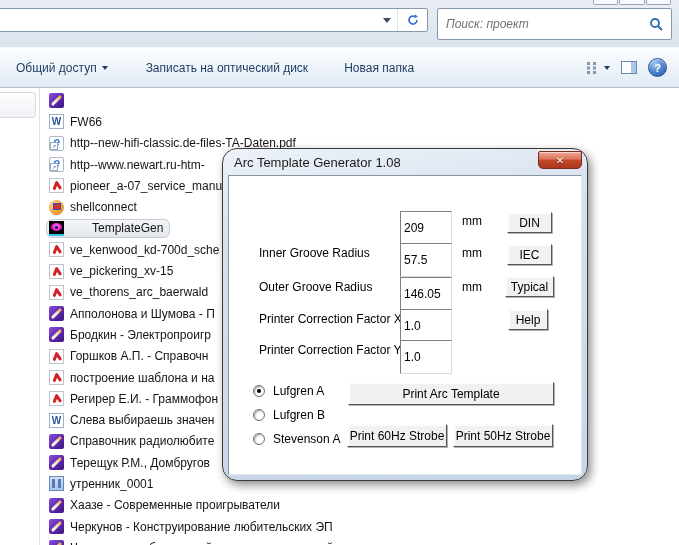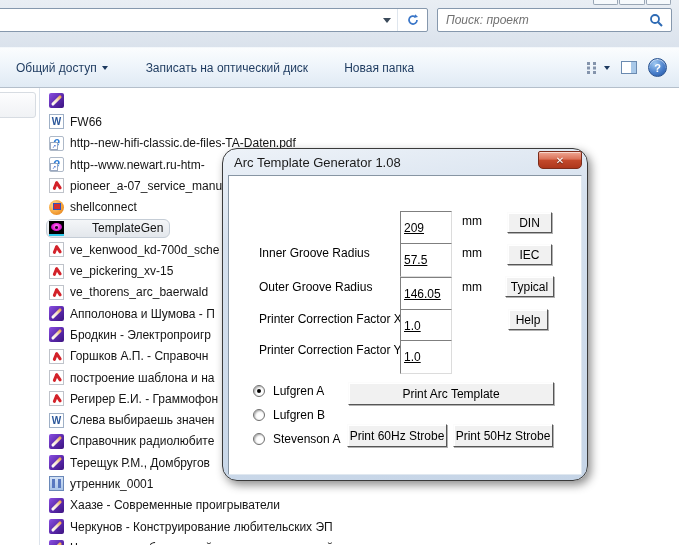--- a/index.html
+++ b/index.html
@@ -12,21 +12,21 @@
   .caption-stubs{position:absolute;top:0;right:8px;width:78px;height:5px;display:flex;gap:1px;}
   .caption-stubs div{flex:1;background:rgba(250,252,255,.75);border:1px solid #99a6b5;border-top:none;border-radius:0 0 2px 2px;}
 
   .address-bar{position:absolute;left:-10px;top:8px;width:438px;height:24px;background:#fff;
     border:1px solid #8698ad;border-radius:2px;display:flex;align-items:center;box-sizing:border-box;}
   .addr-space{flex:1;}
   .addr-drop{width:20px;height:100%;display:flex;align-items:center;justify-content:center;}
   .tri-down{width:0;height:0;border-left:4px solid transparent;border-right:4px solid transparent;border-top:5px solid #3b4a5a;}
   .addr-refresh{width:29px;height:100%;border-left:1px solid #dfe6ee;display:flex;align-items:center;justify-content:center;}
 
-  .search-box{position:absolute;left:437px;top:8px;width:235px;height:24px;background:#fff;
+  .search-box{position:absolute;left:437px;top:8px;width:235px;height:32px;background:#fff;
     border:1px solid #8698ad;border-radius:2px;box-sizing:border-box;display:flex;align-items:center;padding:0 8px;}
   .search-ph{flex:1;font-style:italic;color:#707070;font-size:12px;white-space:nowrap;overflow:hidden;}
 
   .toolbar{position:absolute;left:0;bottom:0;right:0;height:41px;
     background:linear-gradient(180deg,#fbfdfe 0%,#eff5fb 45%,#e0eaf4 100%);
     border-top:1px solid #f3f7fb;border-bottom:1px solid #b4bfcb;
     display:flex;align-items:center;font-size:12px;color:#1d3a5f;box-sizing:border-box;}
   .tb-item{display:flex;align-items:center;gap:5px;padding:4px 6px;cursor:default;white-space:nowrap;text-align:center;}
   .tb-item.i1{margin-left:10px;}
   .tb-item.i2{margin-left:26px;}
@@ -83,21 +83,21 @@
   .dlg-close{position:absolute;top:2px;right:5px;width:44px;height:18px;box-sizing:border-box;
     background:linear-gradient(#f0a894 0%,#da7158 45%,#c44a2c 50%,#ad371c 100%);
     border:1px solid #7c2c1a;border-radius:2px 2px 5px 5px;color:#fff;font-size:10px;font-weight:bold;
     display:flex;align-items:center;justify-content:center;
     box-shadow:inset 0 1px 0 rgba(255,255,255,.55);text-shadow:0 1px 1px rgba(0,0,0,.5);}
   .dlg-body{position:absolute;left:5px;right:5px;top:26px;bottom:5px;background:#fff;
     border:1px solid;border-color:#8795a3 #e0e8f0 #e0e8f0 #8795a3;}
   .fld-label{position:absolute;left:30px;white-space:nowrap;}
   .fld-input{position:absolute;left:171px;width:52px;height:18px;box-sizing:border-box;background:#fff;
     border:1px solid;border-color:#7f7f7f #dcdcdc #dcdcdc #7f7f7f;font-size:12px;padding:16px 3px;
-    font-family:"Liberation Sans","DejaVu Sans",sans-serif;text-decoration:underline;}
+    font-family:"Liberation Sans","DejaVu Sans",sans-serif;}
   .fld-unit{position:absolute;left:233px;}
   .btn95{position:absolute;background:#f1f1f1;border:1px solid;border-color:#fcfcfc #565656 #565656 #fcfcfc;
     box-shadow:1px 1px 0 rgba(0,0,0,.3),inset 1px 1px 0 #fff;display:flex;align-items:center;justify-content:center;
     font-size:12px;box-sizing:border-box;cursor:default;white-space:nowrap;}
   .radio-row{position:absolute;left:24px;display:flex;align-items:center;gap:8px;white-space:nowrap;}
   .radio{width:12px;height:12px;border-radius:50%;background:#fff;border:1px solid #6e6e6e;box-sizing:border-box;
     box-shadow:inset 1px 1px 2px rgba(0,0,0,.35);position:relative;flex:none;}
   .radio.on::after{content:"";position:absolute;left:3px;top:3px;width:4px;height:4px;border-radius:50%;background:#000;}
 </style>
 </head>

